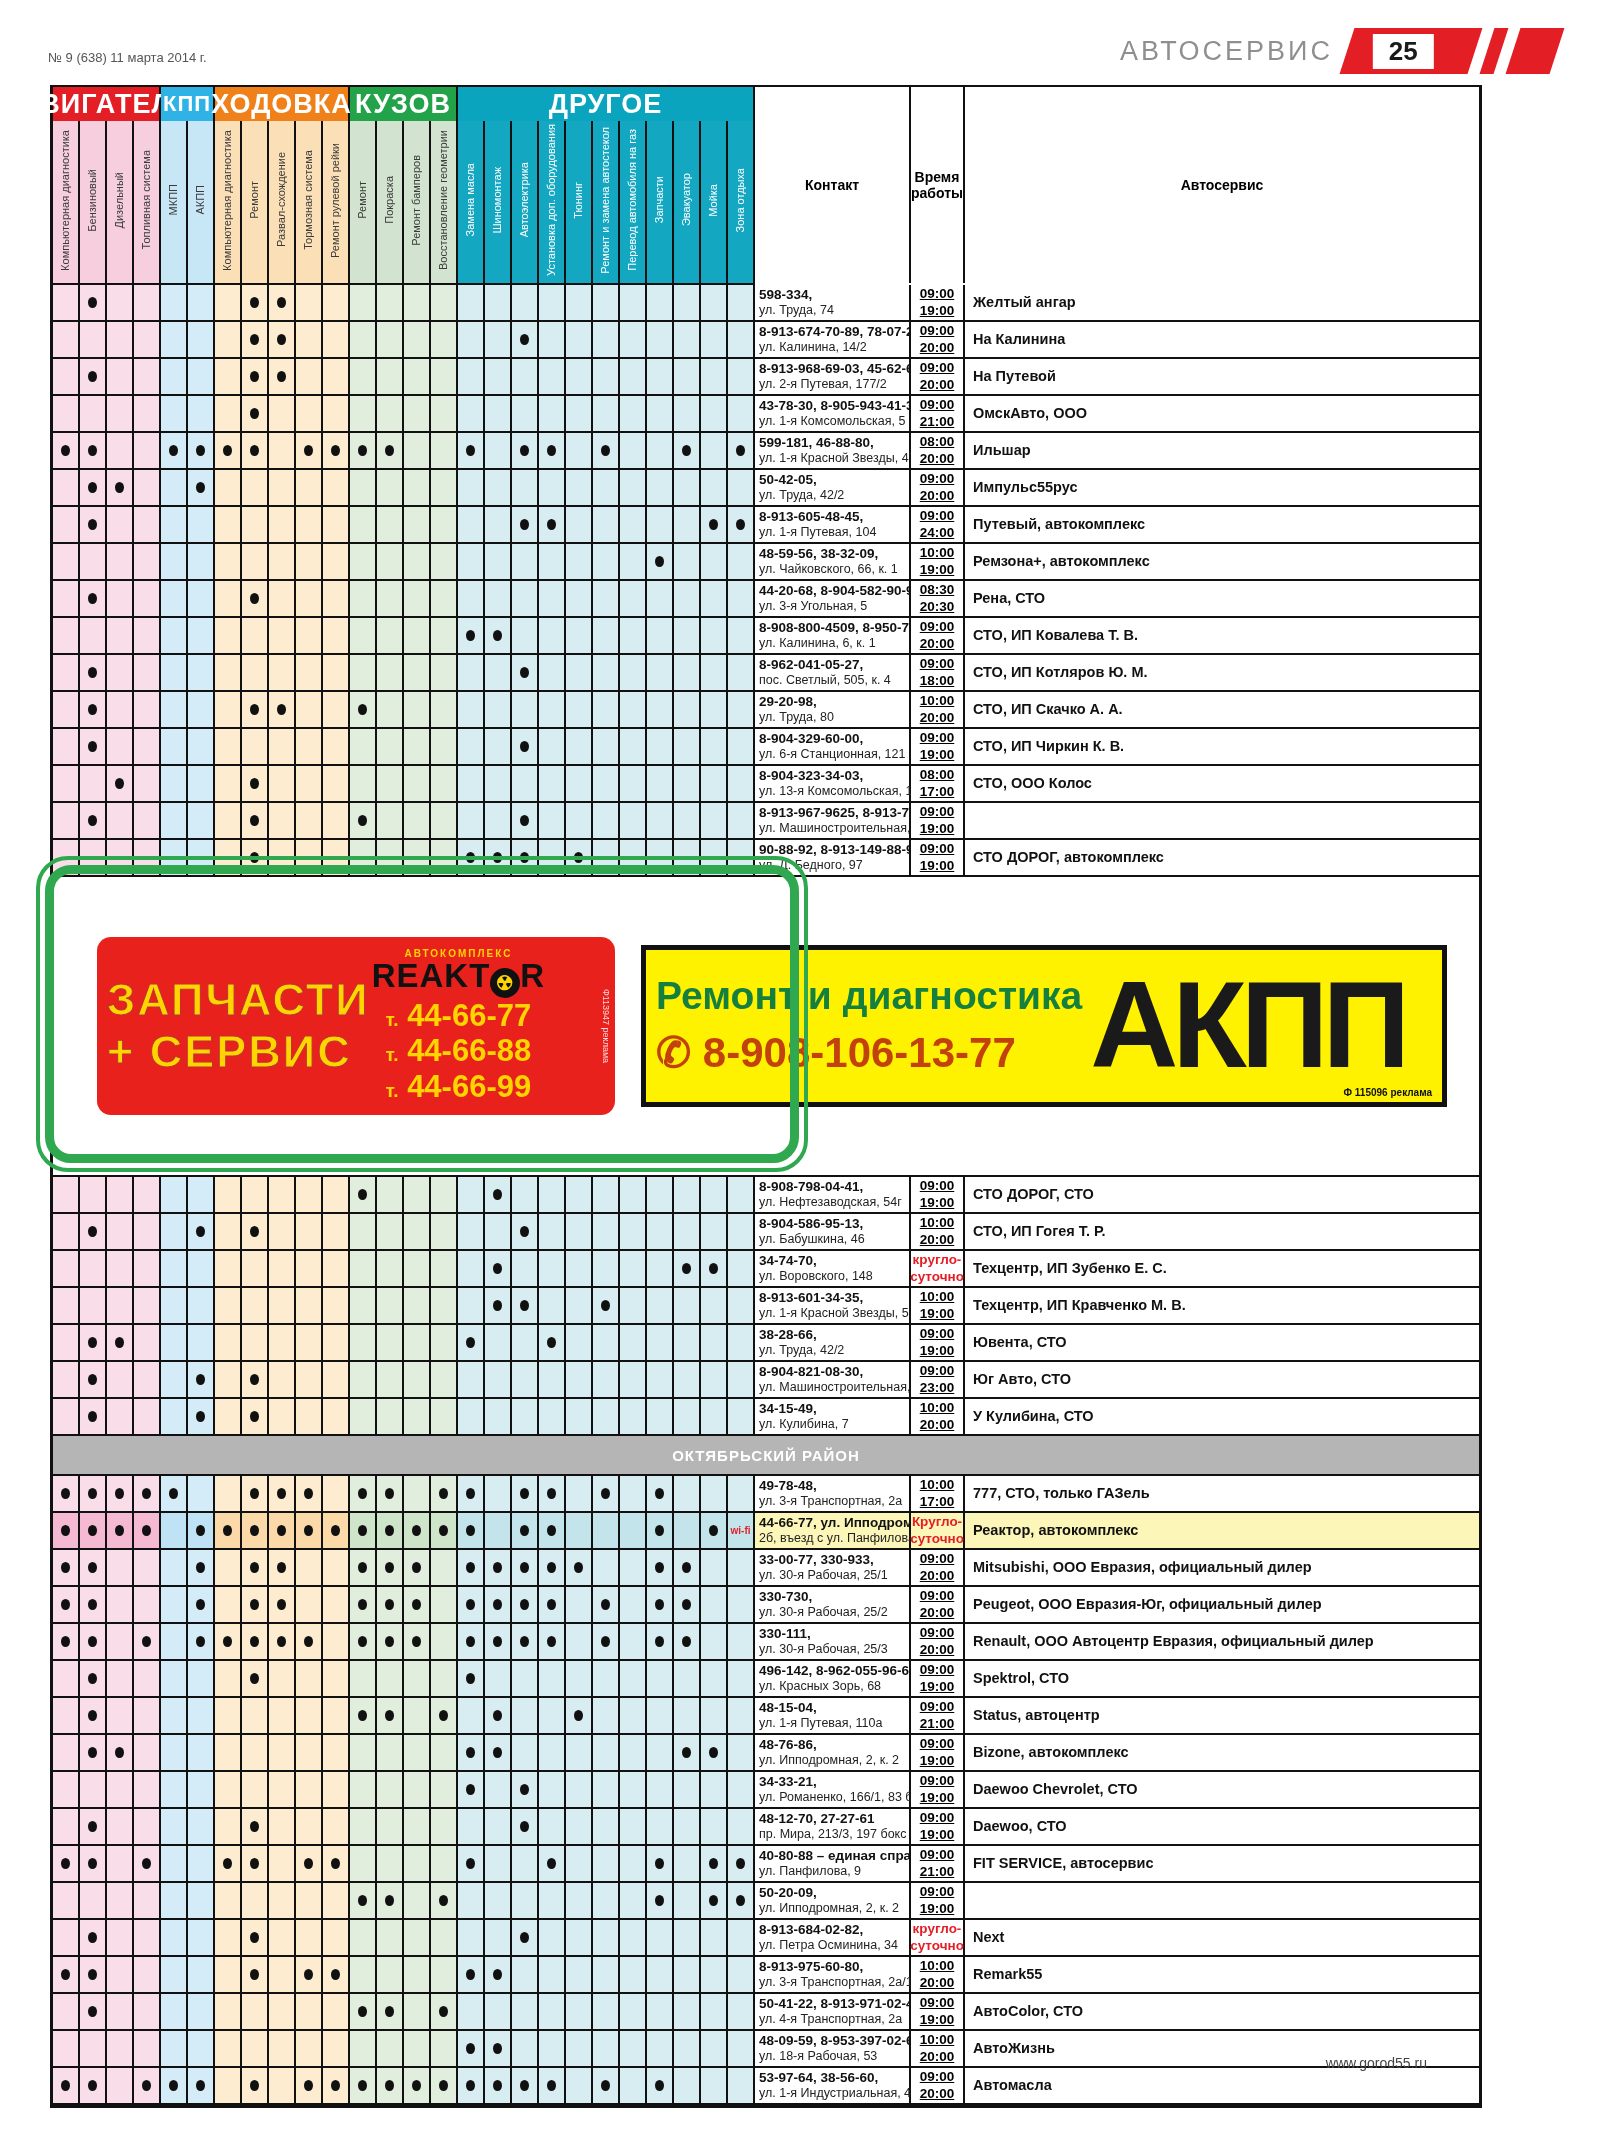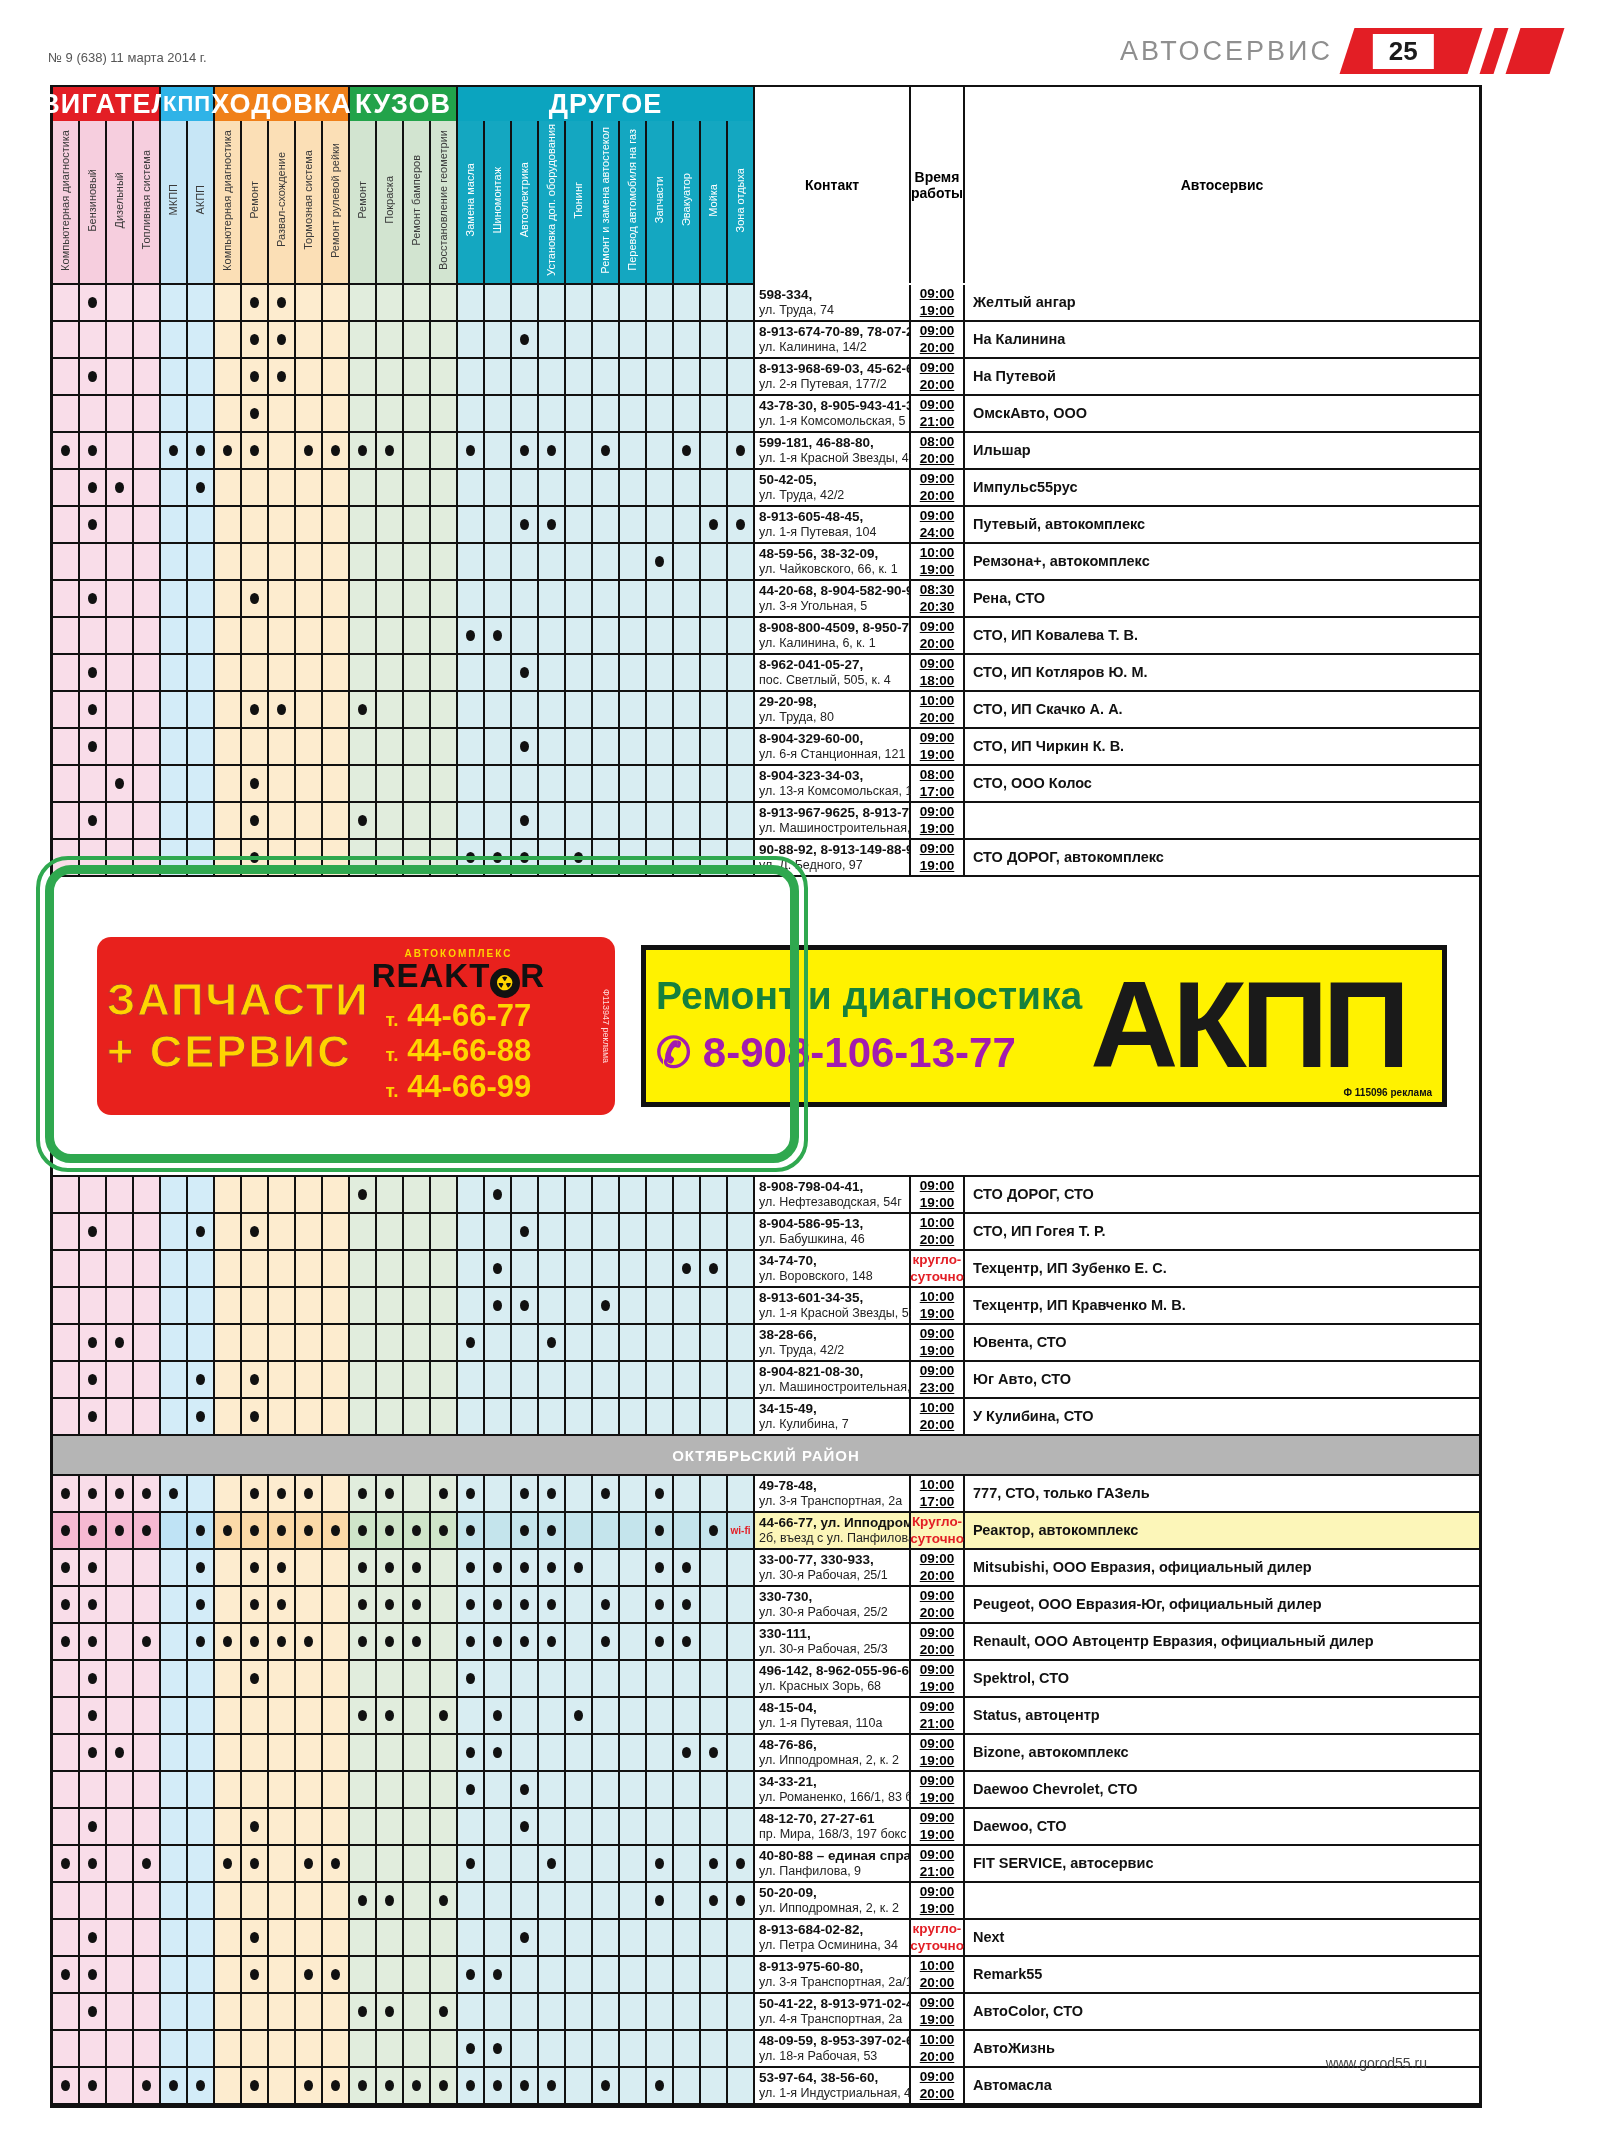--- a/index.html
+++ b/index.html
@@ -65,21 +65,21 @@
   .brand .o{display:inline-flex;width:30px;height:30px;border-radius:50%;background:#111;color:#ffd400;
             align-items:center;justify-content:center;font-size:20px;vertical-align:-3px;}
   .adphone{color:#ffd400;font-weight:900;font-size:31px;line-height:1.15;white-space:nowrap;}
   .adphone .t{font-size:19px;font-weight:bold;}
   .vert{position:absolute;right:4px;top:50%;transform:translateY(-50%);writing-mode:vertical-rl;
         font-size:9px;color:#ffd9d9;}
   .ad-yellow{margin-left:26px;width:806px;height:162px;background:#fff200;border:5px solid #111;
              box-sizing:border-box;display:flex;align-items:center;padding:6px 10px;position:relative;}
   .ad-y-left{display:flex;flex-direction:column;justify-content:center;}
   .ad-y-title{font-weight:900;font-size:39px;color:#15803d;line-height:1.1;white-space:nowrap;}
-  .ad-y-phone{font-weight:900;font-size:42px;color:#a21caf;white-space:nowrap;margin-top:10px;}
+  .ad-y-phone{font-weight:900;font-size:42px;color:#c2410c;white-space:nowrap;margin-top:10px;}
   .ad-y-akpp{font-weight:900;font-size:122px;color:#1a1a1a;line-height:0.85;letter-spacing:-6px;margin-left:8px;}
   .ad-y-note{position:absolute;right:10px;bottom:4px;font-size:10px;font-weight:bold;color:#111;}
   .footer{position:absolute;right:170px;top:2055px;font-size:14px;color:#444;}
 </style>
 </head>
 <body>
 
 <div class="page">
   <div class="issue">№ 9 (638) 11 марта 2014 г.</div>
 
@@ -1845,21 +1845,21 @@
         <div class="cell svc g4"></div>
         <div class="cell svc g4"></div>
         <div class="cell svc g4"></div>
         <div class="cell svc g4"></div>
         <div class="cell svc g4"></div>
         <div class="cell svc g4"></div>
         <div class="cell svc g4"></div>
         <div class="cell svc g4"></div>
         <div class="cell c-contact">
           <div class="phones">48-12-70, 27-27-61</div>
-          <div class="addr">пр. Мира, 168/3, 197 бокс</div>
+          <div class="addr">пр. Мира, 213/3, 197 бокс</div>
         </div>
         <div class="cell c-time">
           <div class="tm">09:00</div>
           <div class="tm">19:00</div>
         </div>
         <div class="cell c-name">
           <div class="nm">Daewoo, СТО</div>
         </div>
       </div>
       <div class="trow drow">

